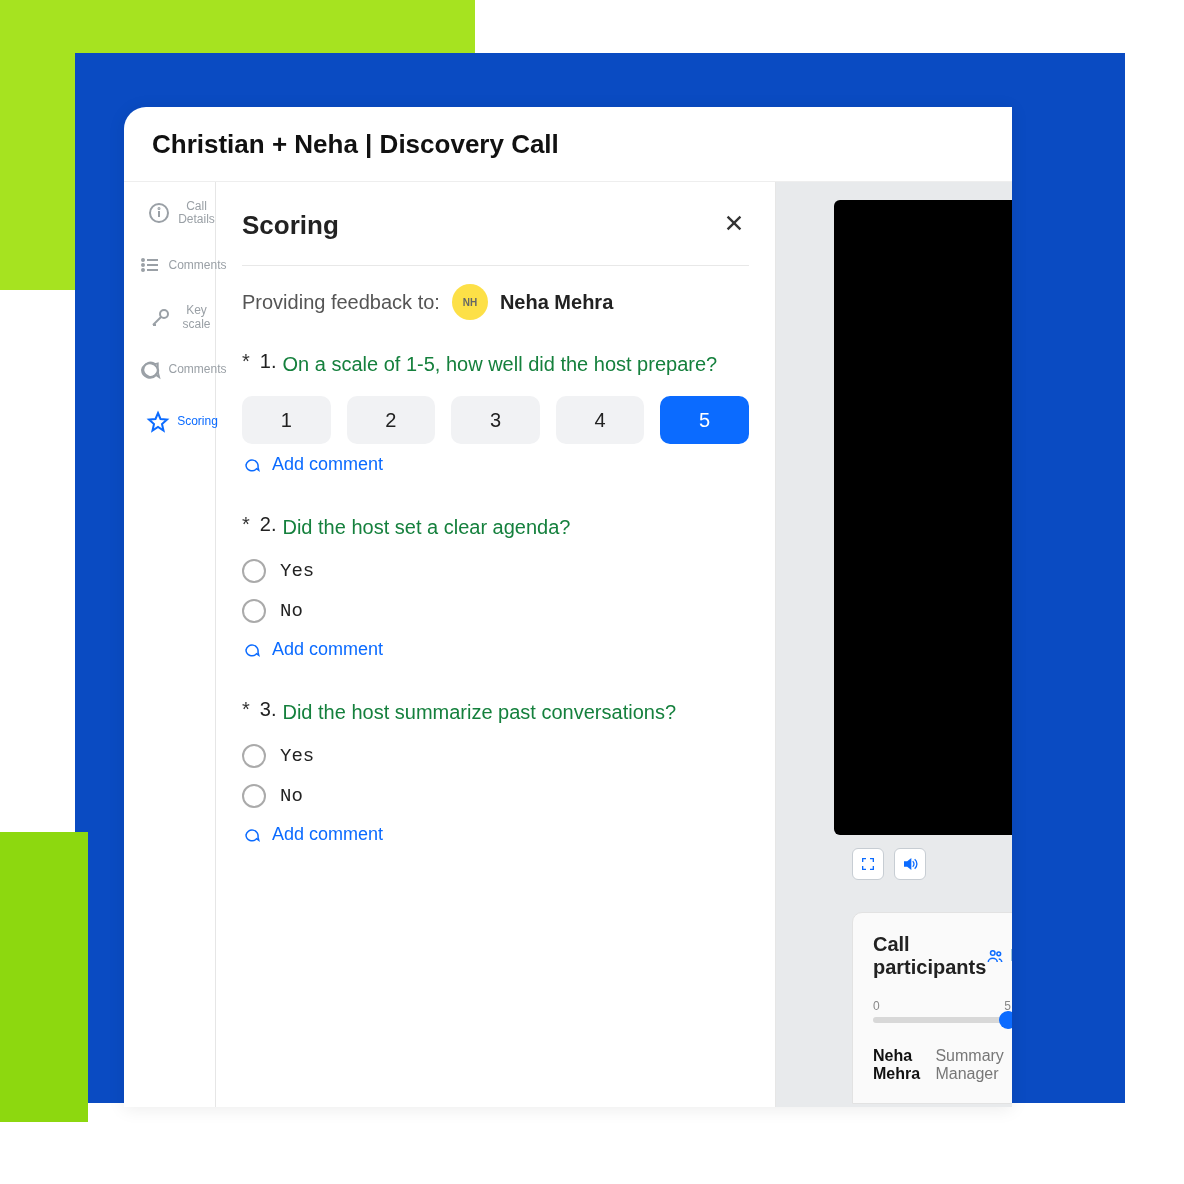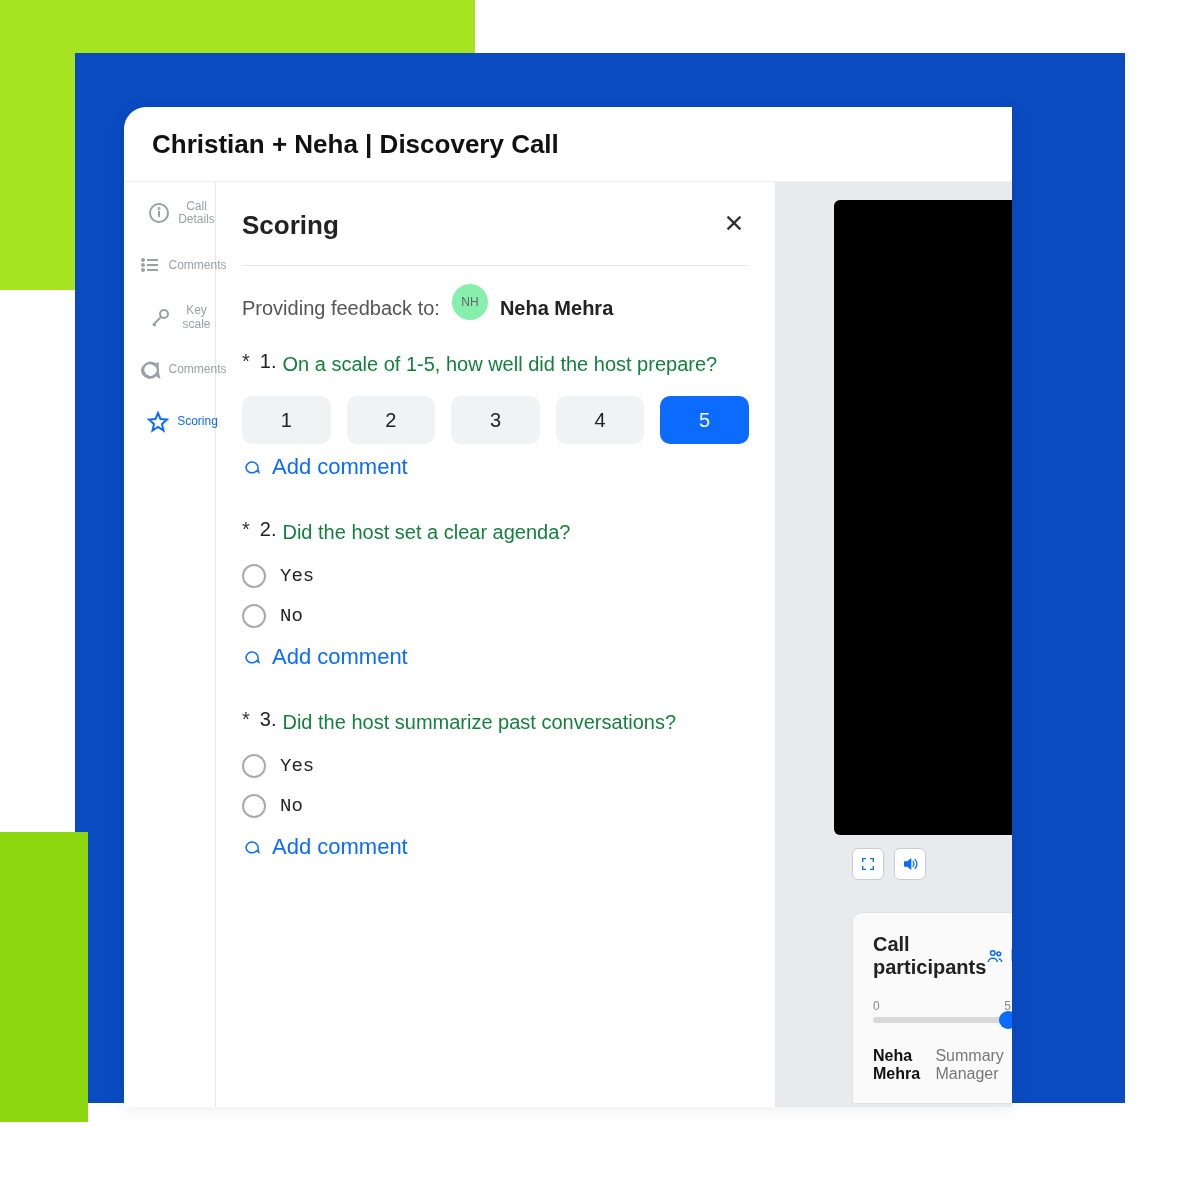--- a/index.html
+++ b/index.html
@@ -70,32 +70,32 @@
       align-items: center;
       margin-bottom: 18px;
       padding-bottom: 20px;
       border-bottom: 1px solid #e8e8e8;
     }
     .panel-header h2 { font-size: 26px; font-weight: 700; color: #222; }
     .close-x { font-size: 26px; color: #333; cursor: pointer; padding: 4px; }
 
     .feedback-to {
       display: flex;
-      align-items: flex-end;
+      align-items: center;
       gap: 12px;
       margin-bottom: 30px;
     }
     .feedback-to .label { font-size: 20px; color: #555; }
     .avatar {
       width: 36px; height: 36px;
       border-radius: 50%;
-      background: #86efac;
+      background: #fde047;
       color: #666;
-      font-size: 12px;
-      font-weight: 400;
+      font-size: 10px;
+      font-weight: 700;
       display: flex;
       align-items: center;
       justify-content: center;
     }
     .feedback-to .name { font-size: 20px; font-weight: 600; color: #222; }
 
     .question {
       margin-bottom: 38px;
     }
     .qrow { display: flex; gap: 10px; margin-bottom: 18px; }
@@ -127,21 +127,21 @@
       justify-content: space-between;
       font-size: 16px;
       color: #666;
       margin-bottom: 18px;
     }
     .add-comment {
       display: flex;
       align-items: center;
       gap: 10px;
       color: #0b6bff;
-      font-size: 22px;
+      font-size: 18px;
       cursor: pointer;
     }
     .comment-icon {
       width: 20px; height: 20px;
       display:flex;align-items:center;justify-content:center;
     }
     .radio-row {
       display: flex;
       align-items: center;
       gap: 14px;

